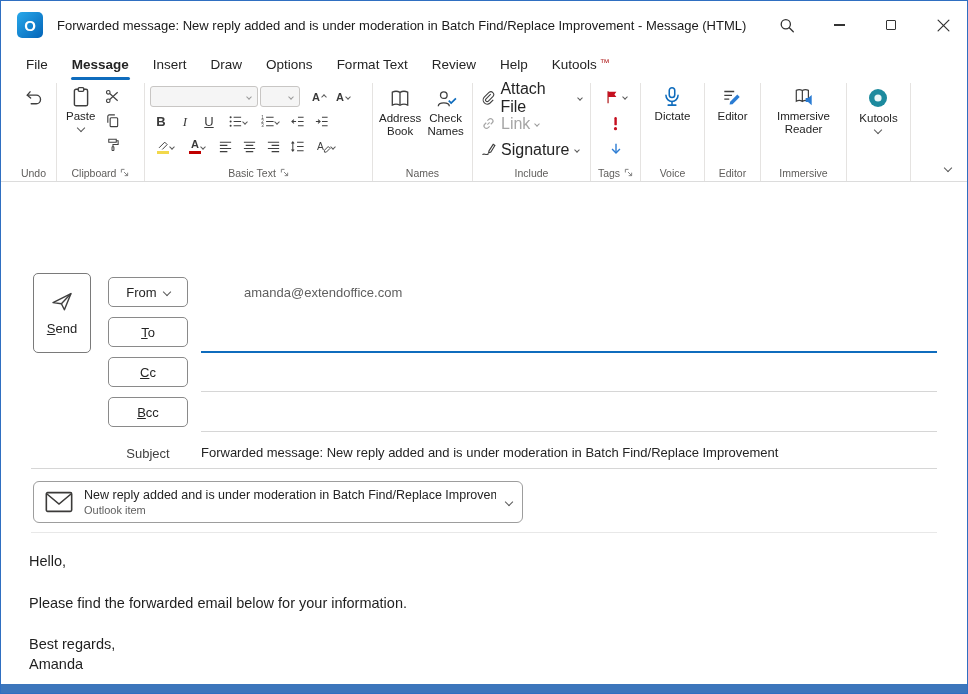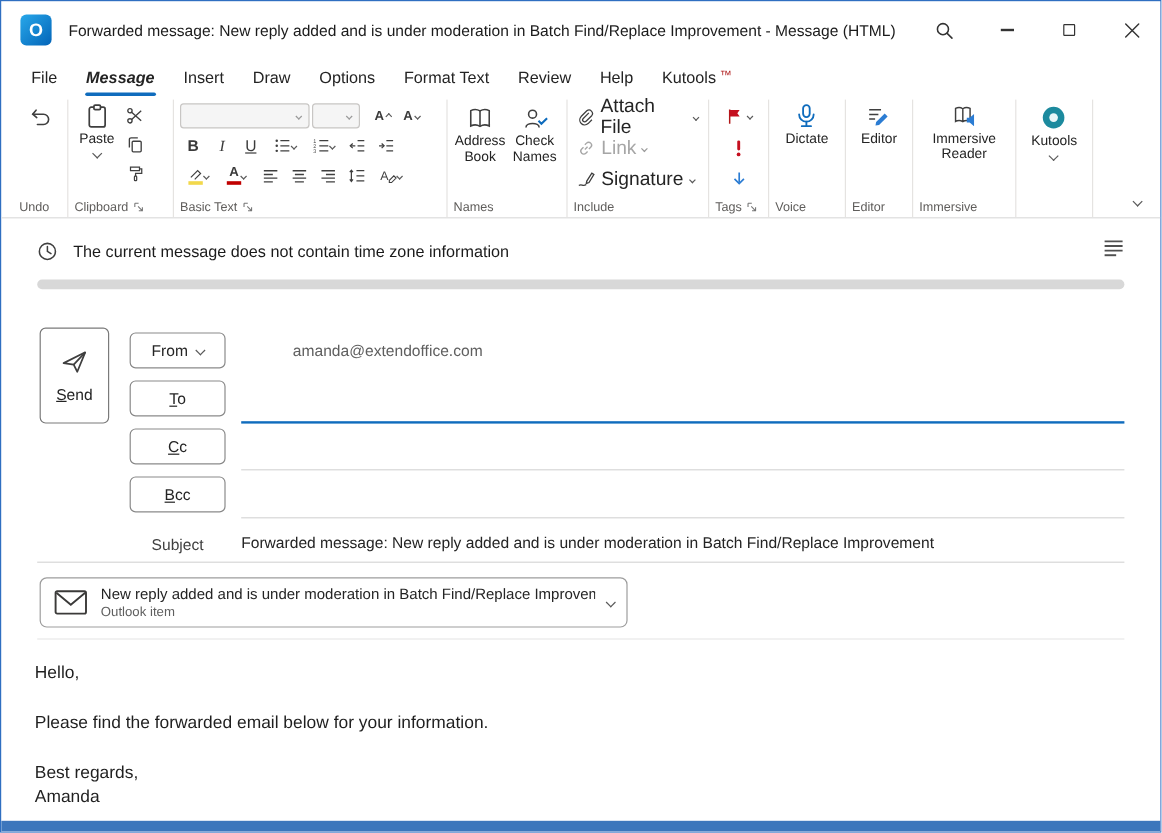--- a/index.html
+++ b/index.html
@@ -12,29 +12,29 @@
               color:#fff; font-weight:bold; font-size:15px; display:flex; align-items:center; justify-content:center; }
   .title { margin-left:14px; font-size:13px; color:#1b1b1b; white-space:nowrap; }
   .tb-controls { margin-left:auto; display:flex; align-items:center; gap:36px; }
   .tb-btn { width:16px; height:16px; display:flex; align-items:center; justify-content:center; }
   .min-glyph { width:11px; height:1.4px; background:#333; }
   .max-glyph { width:10px; height:10px; border:1.2px solid #333; border-radius:1px; }
 
   
   .menubar { height:30px; padding:0 14px; display:flex; align-items:center; gap:2px; }
   .menu-item { position:relative; padding:5px 11px; font-size:13.5px; color:#242424; border-radius:5px; white-space:nowrap; }
-  .menu-item.active { font-weight:700;font-style:italic; }
+  .menu-item.active { font-weight:700; }
   .menu-item.active::after { content:""; position:absolute; left:10px; right:10px; bottom:-3px; height:3px; background:#0f6cbd; border-radius:2px; }
   .tm { color:#b22222; font-size:10px; margin-left:3px; position:relative; top:-3px; }
 
   
   .ribbon { position:relative; height:103px; border-bottom:1px solid #dcdcdc; display:flex; padding:4px 6px 0 10px; }
   .rgroup { display:flex; flex-direction:column; padding:0 5px; border-right:1px solid #e5e3e1; }
   .rg-content { flex:1; display:flex; }
-  .rg-label { height:17px; display:flex; align-items:center; gap:4px; font-size:10.5px; color:#5f5d5b; }
+  .rg-label { height:17px; display:flex; align-items:center; justify-content:center; gap:4px; font-size:10.5px; color:#5f5d5b; }
   .g-undo { width:46px; } .g-clipboard { width:88px; } .g-basic { width:228px; } .g-names { width:100px; }
   .g-include { width:118px; } .g-tags { width:50px; } .g-voice { width:64px; } .g-editor { width:56px;gap:18px; }
   .g-immersive { width:86px; } .g-kutools { width:64px; }
   .rspacer { flex:1; border-right:none; }
 
   .bigbtn { display:flex; flex-direction:column; align-items:center; gap:2px; padding:3px 4px; border-radius:4px;
             font-size:11.5px; color:#242424; line-height:1.12; text-align:center; cursor:default; }
   .sbtn { width:22px; height:21px; display:flex; align-items:center; justify-content:center; border-radius:3px; }
   .mini-col { display:flex; flex-direction:column; gap:3px; margin-left:2px; padding-top:3px; }
 
@@ -469,35 +469,20 @@
           <span class="chev"></span>
         </div>
       </div>
       <div class="rg-label"></div>
     </div>
 
     <div class="rgroup rspacer"></div>
     <span class="chev ribbon-collapse"></span>
   </div>
 
-  <div class="infobar">
-    <div class="info-row">
-      <svg width="17" height="17" viewBox="0 0 16 16" fill="none" stroke="#3f3f3f" stroke-width="1.2" stroke-linecap="round">
-          <circle cx="8" cy="8" r="6.3"></circle>
-          <path d="M8 4.2 V8 L10.8 9.8"></path>
-        </svg>
-      <span class="info-text">The current message does not contain time zone information</span>
-      <span class="info-menu">
-        <svg width="18" height="15" viewBox="0 0 16 14" stroke="#505050" stroke-width="1.4">
-            <path d="M1 2 h14 M1 5.6 h14 M1 9.2 h14 M1 12.8 h9"></path>
-          </svg>
-      </span>
-    </div>
-    <div class="hbar"></div>
-  </div>
 
   <div class="send-btn">
     <svg width="26" height="24" viewBox="0 0 20 20" fill="none" stroke="#3f3f3f" stroke-width="1.2" stroke-linejoin="round">
         <path d="M2.5 10.5 L17.5 3 L12 16.5 L9.5 11.5 Z"></path>
         <path d="M9.5 11.5 L17.5 3"></path>
       </svg>
     <span class="accel">Send</span>
   </div>
 
   <div class="fieldbtn" style="top:276px;">

